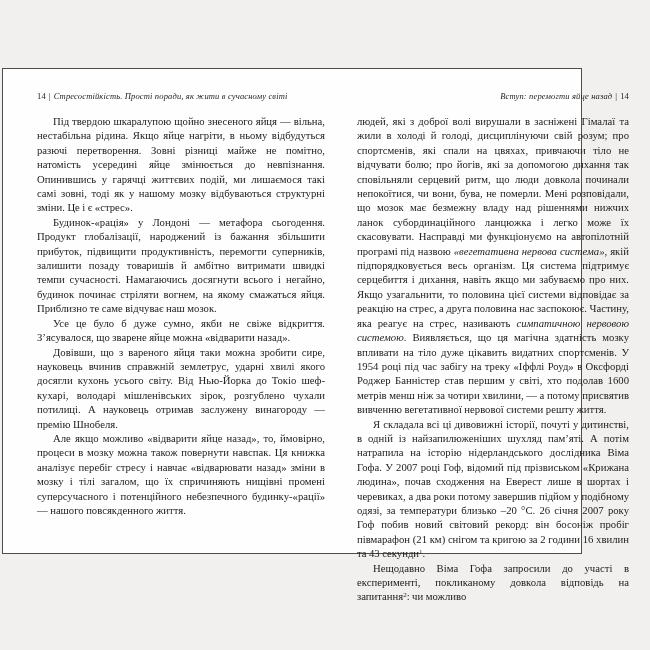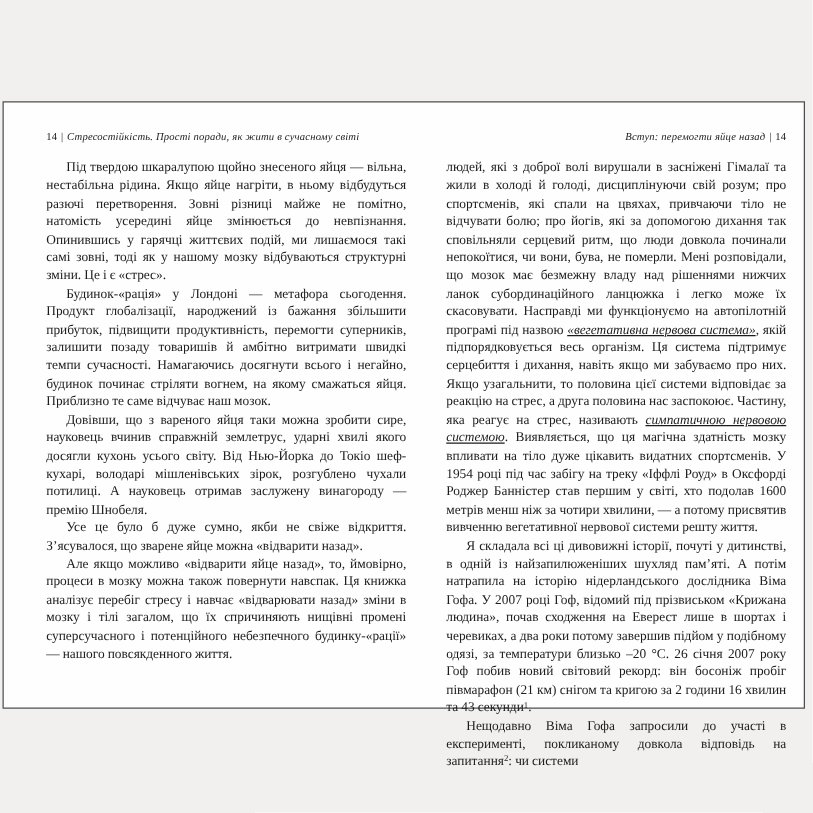--- a/index.html
+++ b/index.html
@@ -13,22 +13,22 @@
   body {
     width: 650px; height: 650px;
     background: var(--canvas-bg);
     position: relative;
     overflow: hidden;
     font-family: "Liberation Serif", serif;
     color: var(--text-color);
   }
   .spread {
     position: absolute;
-    left: 2px; top: 81px;
-    width: 642px; height: 486px;
+    left: 2px; top: 68px;
+    width: 580px; height: 486px;
     background: var(--page-bg);
     border: 1px solid var(--border-color);
   }
   .page { position: absolute; top: 22px; }
   .page-left  { left: 34px;  width: 288px; }
   .page-right { left: 354px; width: 272px; }
 
   .running-head {
     font-size: 8.5px;
     font-style: italic;
@@ -42,21 +42,21 @@
   .rh-sep { font-style: normal; padding: 0 3px; }
 
   .para {
     margin: 0;
     font-size: 10.7px;
     line-height: 14.4px;
     text-align: justify;
     word-spacing: -0.2px;
   }
   .para.indent { text-indent: 16px; font-family: Liberation Serif, serif; }
-  .it  { font-style: italic; text-decoration: underline; }
+  .it  { font-style: italic; }
   .sup { font-size: 7px; position: relative; top: -3.5px; line-height: 0; }
 
   .section-heading {
     font-family: "Liberation Sans", sans-serif;
     font-weight: bold;
     font-size: 11.5px;
     letter-spacing: 0.4px;
     margin: 12px 0 3px 16px;
     color: var(--text-color);
   }
@@ -66,30 +66,30 @@
 
 <div class="spread">
 
   <section class="page page-left">
     <header class="running-head">
       <span class="rh-num">14</span><span class="rh-sep">|</span><span>Стресостійкість. Прості поради, як жити в сучасному світі</span>
     </header>
     <div class="page-body">
         <p class="para indent"><span>Під твердою шкаралупою щойно знесеного яйця — вільна, нестабільна рідина. Якщо яйце нагріти, в ньому відбудуться разючі перетворення. Зовні різниці майже не помітно, натомість усередині яйце змінюється до невпізнання. Опинившись у гарячці життєвих подій, ми лишаємося такі самі зовні, тоді як у нашому мозку відбуваються структурні зміни. Це і є «стрес».</span></p>
         <p class="para indent"><span>Будинок-«рація» у Лондоні — метафора сьогодення. Продукт глобалізації, народжений із бажання збільшити прибуток, підвищити продуктивність, перемогти суперників, залишити позаду товаришів й амбітно витримати швидкі темпи сучасності. Намагаючись досягнути всього і негайно, будинок починає стріляти вогнем, на якому смажаться яйця. Приблизно те саме відчуває наш мозок.</span></p>
+        <p class="para indent"><span>Усе це було б дуже сумно, якби не свіже відкриття. З’ясувалося, що зварене яйце можна «відварити назад».</span></p>
         <p class="para indent"><span>Довівши, що з вареного яйця таки можна зробити сире, науковець вчинив справжній землетрус, ударні хвилі якого досягли кухонь усього світу. Від Нью-Йорка до Токіо шеф-кухарі, володарі мішленівських зірок, розгублено чухали потилиці. А науковець отримав заслужену винагороду — премію Шнобеля.</span></p>
-        <p class="para indent"><span>Усе це було б дуже сумно, якби не свіже відкриття. З’ясувалося, що зварене яйце можна «відварити назад».</span></p>
         <p class="para indent"><span>Але якщо можливо «відварити яйце назад», то, ймовірно, процеси в мозку можна також повернути навспак. Ця книжка аналізує перебіг стресу і навчає «відварювати назад» зміни в мозку і тілі загалом, що їх спричиняють нищівні промені суперсучасного і потенційного небезпечного будинку-«рації» — нашого повсякденного життя.</span></p>
       </div>
   </section>
 
   <section class="page page-right">
     <header class="running-head">
       <span>Вступ: перемогти яйце назад</span><span class="rh-sep">|</span><span class="rh-num">14</span>
     </header>
     <div class="page-body">
         <p class="para"><span>людей, які з доброї волі вирушали в засніжені Гімалаї та жили в холоді й голоді, дисциплінуючи свій розум; про спортсменів, які спали на цвяхах, привчаючи тіло не відчувати болю; про йогів, які за допомогою дихання так сповільняли серцевий ритм, що люди довкола починали непокоїтися, чи вони, бува, не померли. Мені розповідали, що мозок має безмежну владу над рішеннями нижчих ланок субординаційного ланцюжка і легко може їх скасовувати. Насправді ми функціонуємо на автопілотній програмі під назвою </span><span class="it">«вегетативна нервова система»</span><span>, якій підпорядковується весь організм. Ця система підтримує серцебиття і дихання, навіть якщо ми забуваємо про них. Якщо узагальнити, то половина цієї системи відповідає за реакцію на стрес, а друга половина нас заспокоює. Частину, яка реагує на стрес, називають </span><span class="it">симпатичною нервовою системою</span><span>. Виявляється, що ця магічна здатність мозку впливати на тіло дуже цікавить видатних спортсменів. У 1954 році під час забігу на треку «Іффлі Роуд» в Оксфорді Роджер Банністер став першим у світі, хто подолав 1600 метрів менш ніж за чотири хвилини, — а потому присвятив вивченню вегетативної нервової системи решту життя.</span></p>
         <p class="para indent"><span>Я складала всі ці дивовижні історії, почуті у дитинстві, в одній із найзапилюженіших шухляд пам’яті. А потім натрапила на історію нідерландського дослідника Віма Гофа. У 2007 році Гоф, відомий під прізвиськом «Крижана людина», почав сходження на Еверест лише в шортах і черевиках, а два роки потому завершив підйом у подібному одязі, за температури близько –20 °C. 26 січня 2007 року Гоф побив новий світовий рекорд: він босоніж пробіг півмарафон (21 км) снігом та кригою за 2 години 16 хвилин та 43 секунди</span><span class="sup">1</span><span>.</span></p>
-        <p class="para indent"><span>Нещодавно Віма Гофа запросили до участі в експерименті, покликаному довкола відповідь на запитання</span><span class="sup">2</span><span>: чи системи</span></p>
+        <p class="para indent"><span>Нещодавно Віма Гофа запросили до участі в експерименті, покликаному довкола відповідь на запитання</span><span class="sup">2</span><span>: чи можливо</span></p>
       </div>
   </section>
 
 </div>
 
 </body></html>

